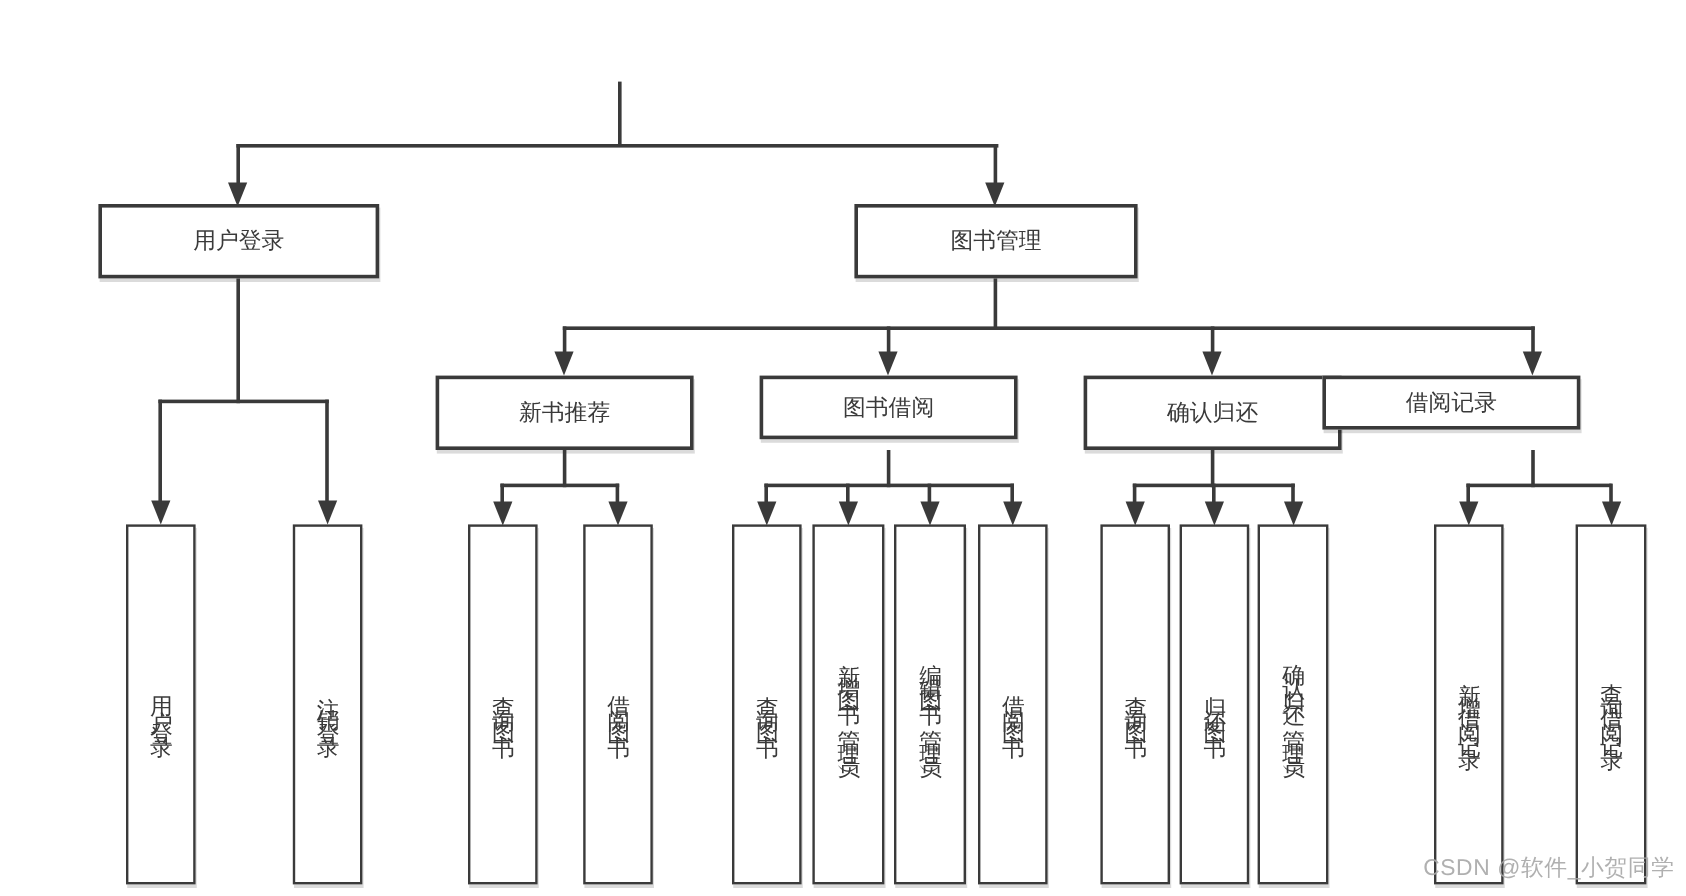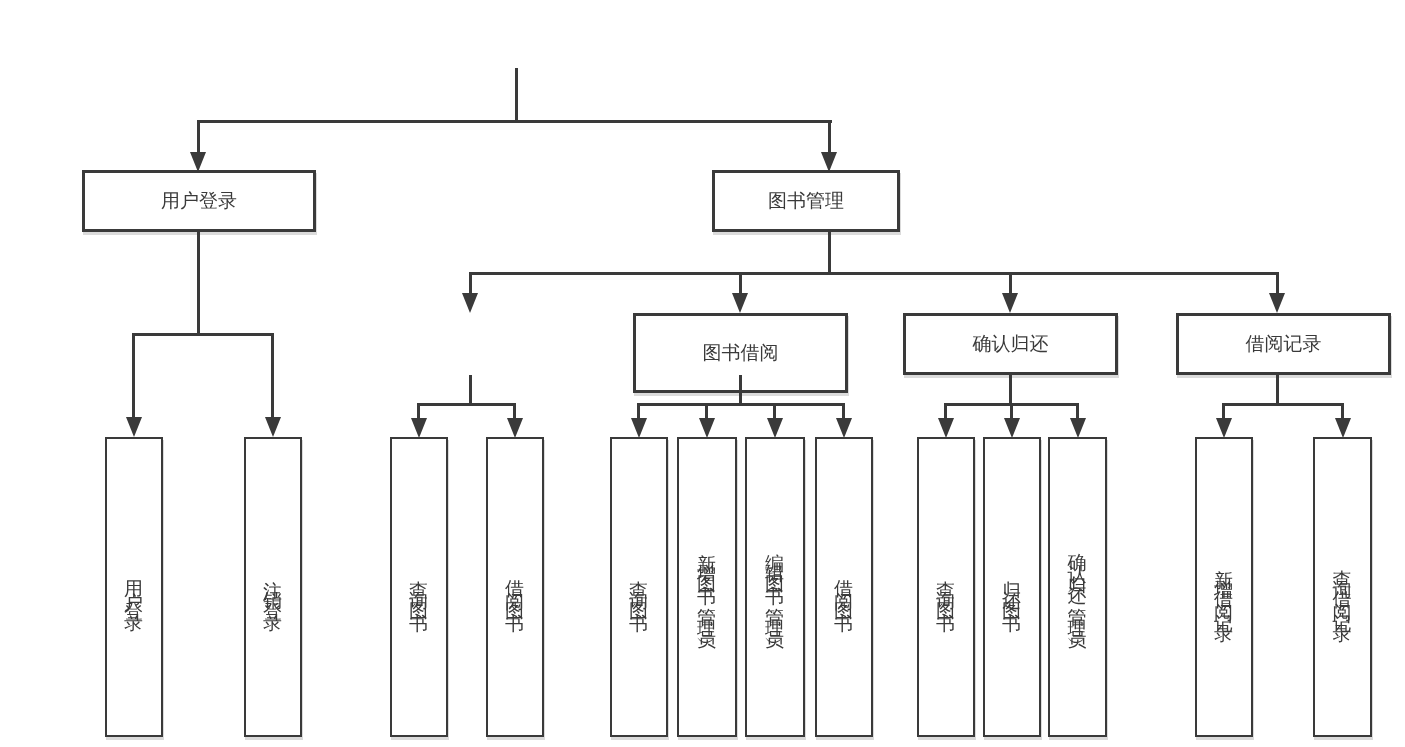--- a/index.html
+++ b/index.html
@@ -57,34 +57,37 @@
 </head>
 <body>
 
 <div class="canvas">
 
 
   <div class="nbox" style="left:82px;top:170px;width:234px;height:62px">
     <span>用户登录</span>
   </div>
 
-  <div class="nbox" style="left:712px;top:170px;width:188px;height:62px">
+  <div class="nbox" style="left:712px;top:170px;width:236px;height:62px">
     <span>图书管理</span>
   </div>
 
-
-  <div class="nbox" style="left:633px;top:313px;width:215px;height:80px">
+  <div class="nbox" style="left:363px;top:313px;width:215px;height:62px">
+    <span>新书推荐</span>
+  </div>
+
+  <div class="nbox" style="left:633px;top:313px;width:215px;height:53px">
     <span>图书借阅</span>
   </div>
 
   <div class="nbox" style="left:903px;top:313px;width:215px;height:62px">
     <span>确认归还</span>
   </div>
 
-  <div class="nbox" style="left:1176px;top:313px;width:215px;height:62px">
+  <div class="nbox" style="left:1102px;top:313px;width:215px;height:45px">
     <span>借阅记录</span>
   </div>
 
   <div class="nbox leaf" style="left:105px;top:437px;width:58px;height:300px">
     <span class="vtext">用户登录</span>
   </div>
 
   <div class="nbox leaf" style="left:244px;top:437px;width:58px;height:300px">
     <span class="vtext">注销登录</span>
   </div>
@@ -185,14 +188,15 @@
   <div class="vl" style="left:1076px;top:403px;height:18px"></div>
   <div class="ah" style="left:1070px;top:418px"></div>
 
   <div class="vl" style="left:1276px;top:375px;height:31px"></div>
   <div class="hl" style="left:1222px;top:403px;width:121px"></div>
   <div class="vl" style="left:1222px;top:403px;height:18px"></div>
   <div class="ah" style="left:1216px;top:418px"></div>
   <div class="vl" style="left:1341px;top:403px;height:18px"></div>
   <div class="ah" style="left:1335px;top:418px"></div>
 
+  <div class="watermark">CSDN @软件_小贺同学</div>
 
 </div>
 
 </body></html>

